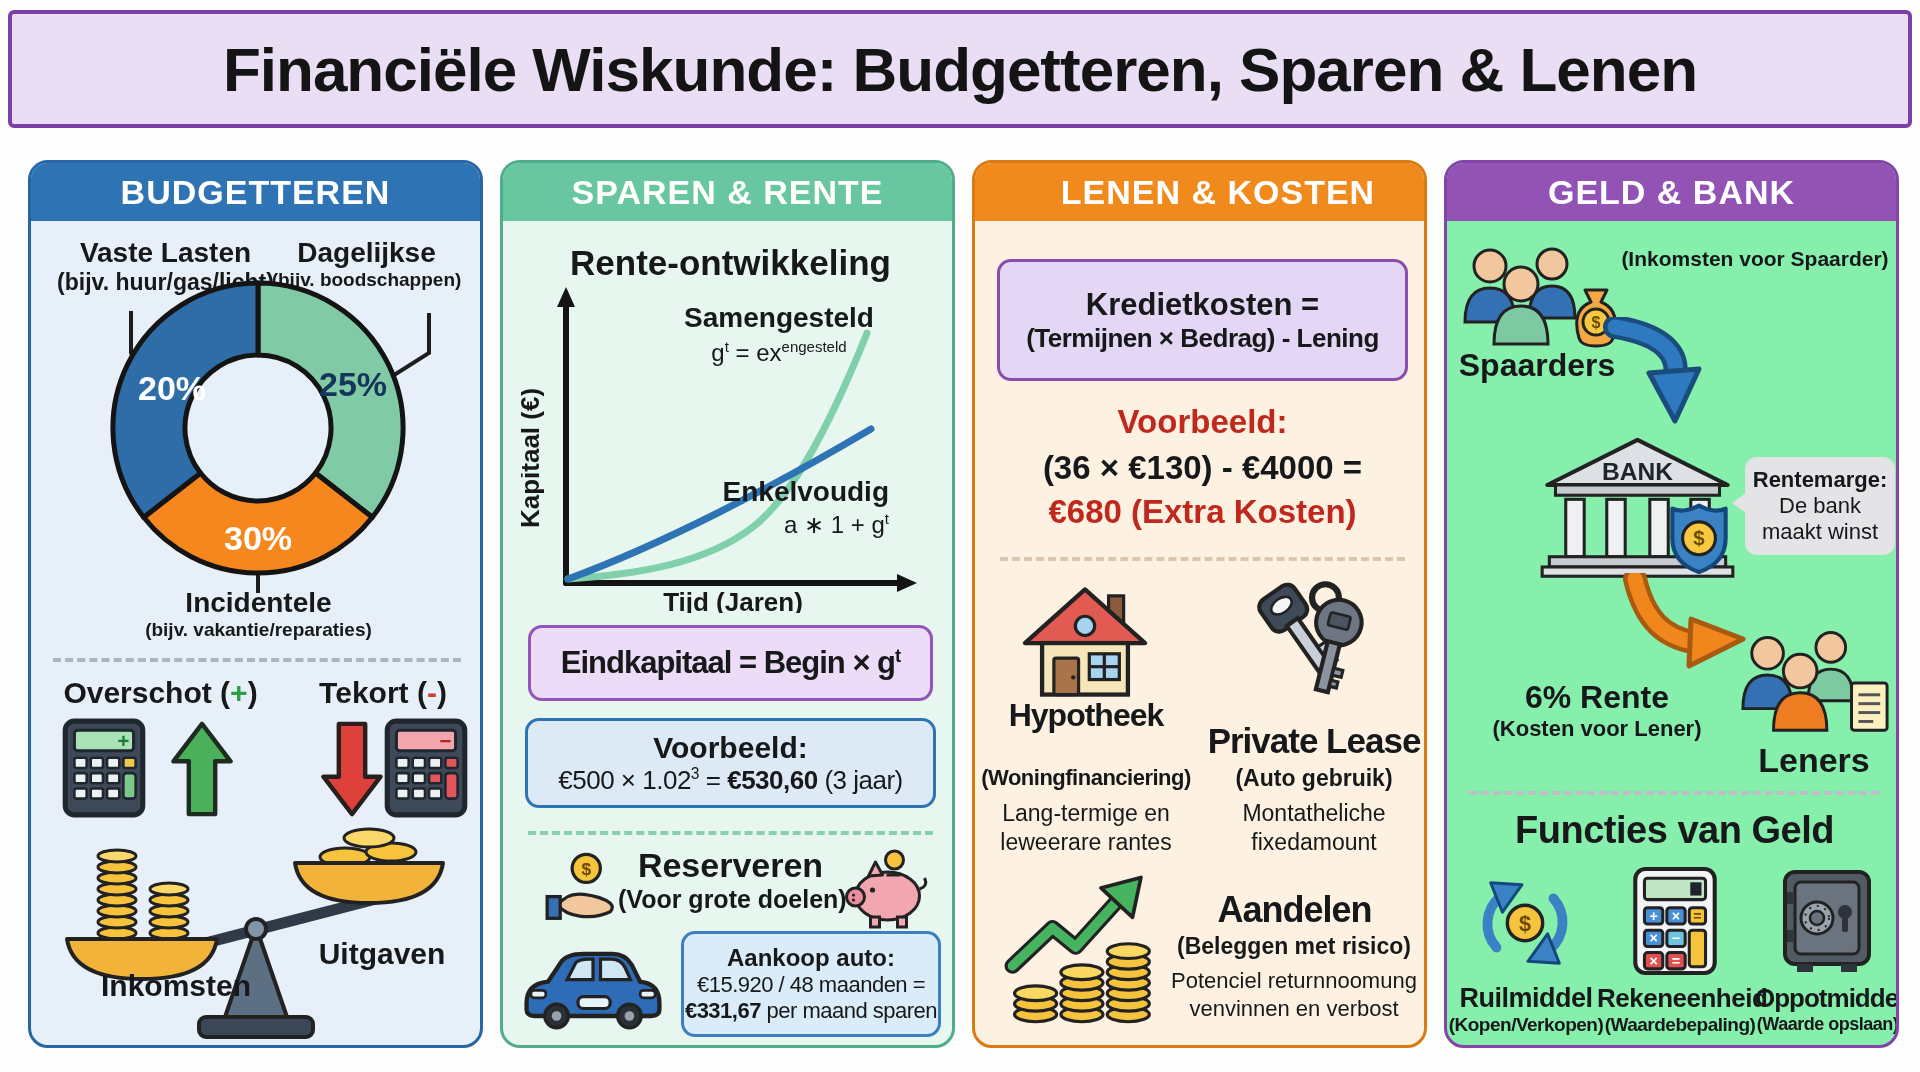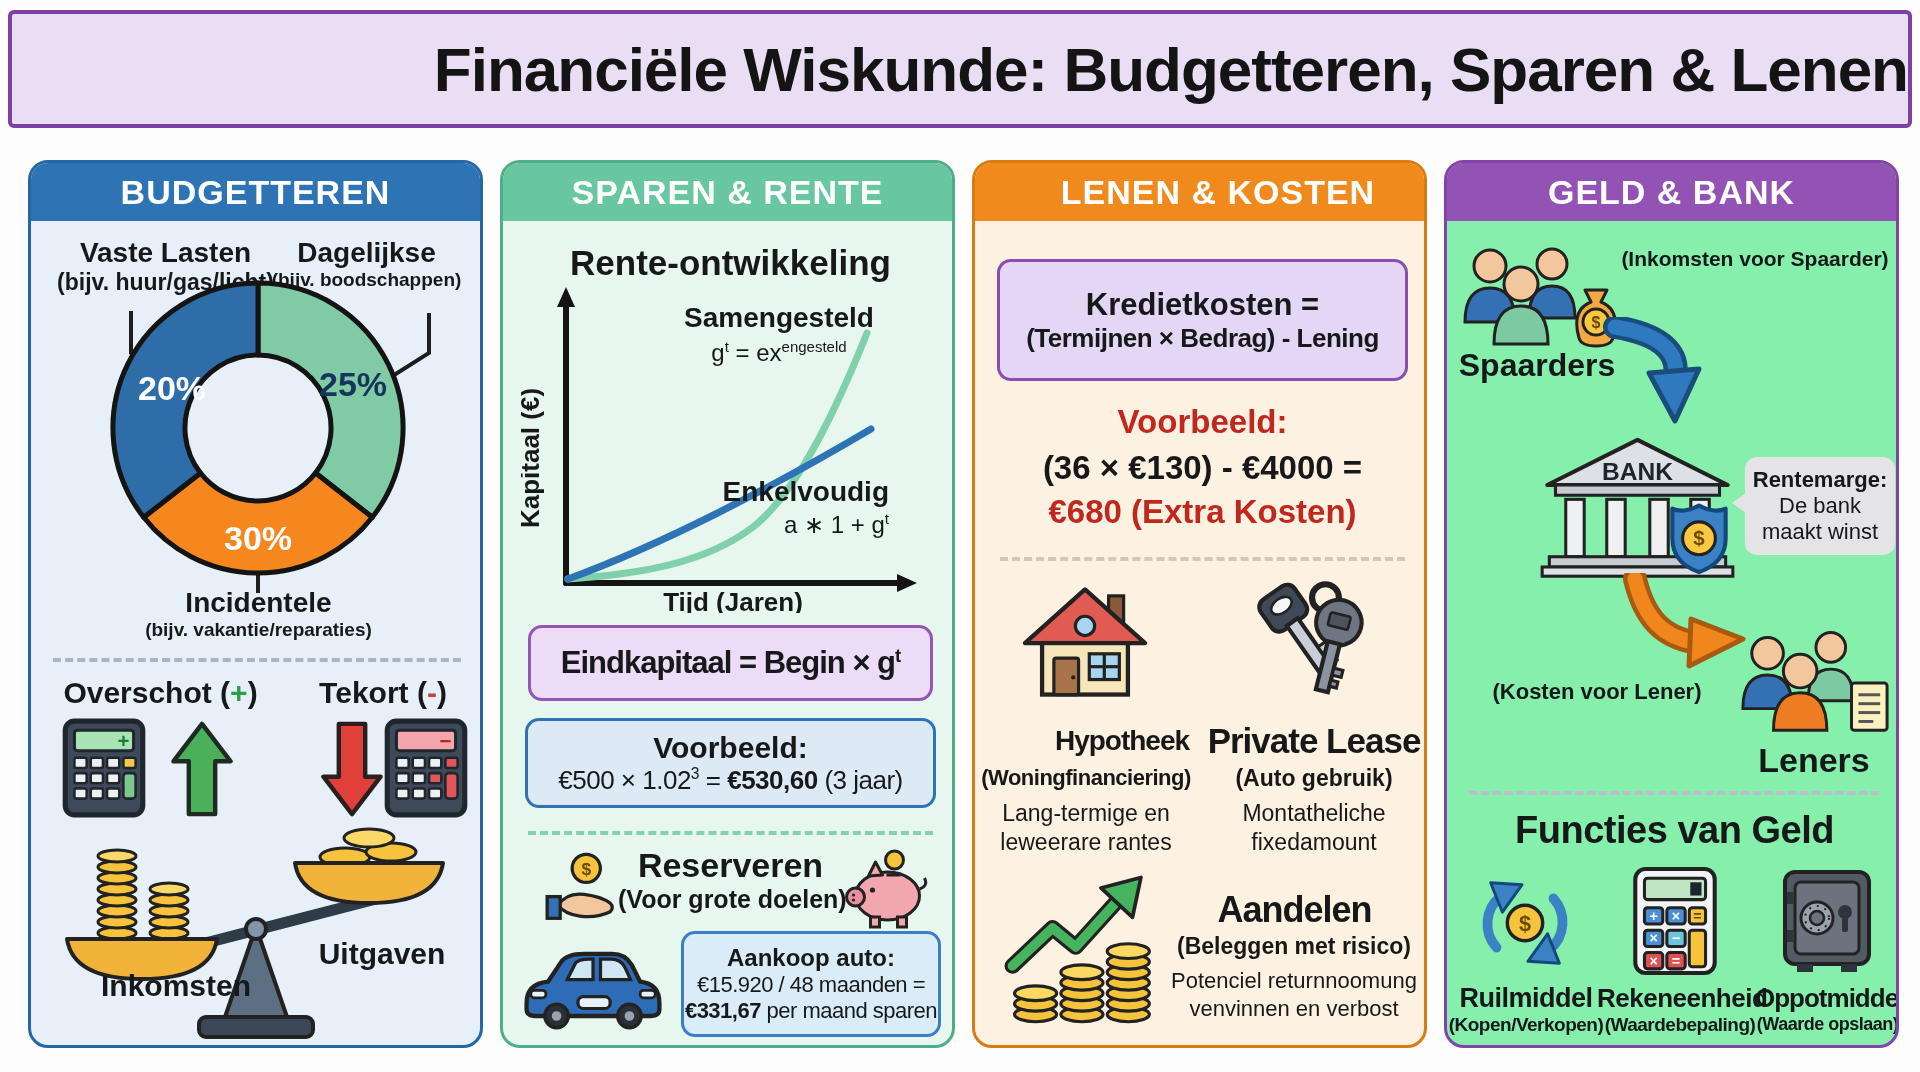--- a/index.html
+++ b/index.html
@@ -12,21 +12,21 @@
   svg { font-family: inherit; display:block; }
   .abs { position:absolute; }
   .ctr { text-align:center; }
   .b  { font-weight:bold; }
   .nw { white-space:nowrap; }
   sup { font-size:60%; }
 
   .titlebar {
     position:absolute; left:8px; top:10px; width:1904px; height:118px;
     background:#e9def4; border:4px solid #7b3fa6; border-radius:6px;
-    display:flex; align-items:center; justify-content:flex-end;
+    display:flex; align-items:center; justify-content:center;
   }
   .title { font-size:62px; font-weight:bold; letter-spacing:-1px; color:#141414; }
 
   .card { position:absolute; top:160px; width:455px; height:888px;
     border-radius:20px; border:3px solid; overflow:hidden; }
   .hdr { height:58px; display:flex; align-items:center; justify-content:center;
     color:#fff; font-size:34px; font-weight:bold; letter-spacing:1px; }
   .bd  { position:relative; width:100%; height:824px; }
 
   #c1 { left:28px;  border-color:#2766a4; background:#e7f0f8; }
@@ -299,21 +299,21 @@
       </g>
       <g transform="rotate(14 86 48)">
         <circle cx="86" cy="44" r="22" fill="#6e7683" stroke="#222" stroke-width="4"></circle>
         <rect x="76" y="36" width="20" height="13" rx="2" fill="#4c545f" stroke="#222" stroke-width="2.5"></rect>
         <rect x="80" y="64" width="12" height="48" fill="#8b93a0" stroke="#222" stroke-width="4"></rect>
         <rect x="92" y="88" width="9" height="7" fill="#8b93a0" stroke="#222" stroke-width="3"></rect>
         <rect x="92" y="100" width="7" height="6" fill="#8b93a0" stroke="#222" stroke-width="3"></rect>
       </g>
     </svg>
 
-    <div class="abs ctr b nw" style="left:0;top:504px;width:222px;font-size:28px;letter-spacing:-1px;margin-left:36px;">Hypotheek</div>
+    <div class="abs ctr b nw" style="left:0;top:476px;width:222px;font-size:32px;letter-spacing:-1px;">Hypotheek</div>
     <div class="abs ctr b nw" style="left:0;top:544px;width:222px;font-size:22px;letter-spacing:-0.5px;">(Woningfinanciering)</div>
     <div class="abs ctr" style="left:8px;top:578px;width:206px;font-size:23px;line-height:1.25;">
       <div class="nw">Lang-termige en</div>
       <div class="nw">leweerare rantes</div>
     </div>
 
     <div class="abs ctr b nw" style="left:226px;top:500px;width:226px;font-size:35px;letter-spacing:-1px;">Private Lease</div>
     <div class="abs ctr b nw" style="left:230px;top:544px;width:218px;font-size:23px;">(Auto gebruik)</div>
     <div class="abs ctr" style="left:238px;top:578px;width:202px;font-size:23px;line-height:1.25;">
       <div class="nw">Montatheliche</div>
@@ -403,20 +403,21 @@
       <div class="nw" style="font-size:22px;">maakt winst</div>
     </div>
 
     <svg class="abs" style="left:172px;top:352px;" width="135" height="108" viewBox="0 0 135 108">
       <path d="M16 6 C26 48 46 64 74 69" fill="none" stroke="#a85a10" stroke-width="24" stroke-linecap="round"></path>
       <path d="M16 6 C26 48 46 64 74 69" fill="none" stroke="#f0861c" stroke-width="15" stroke-linecap="round"></path>
       <polygon points="72,46 124,66 70,93" fill="#f0861c" stroke="#a85a10" stroke-width="5" stroke-linejoin="round"></polygon>
     </svg>
 
     <div class="abs ctr" style="left:0;top:458px;width:300px;">
+      <div class="b nw" style="font-size:32px;">6% Rente</div>
       <div class="b nw" style="font-size:22px;">(Kosten voor Lener)</div>
     </div>
 
     <svg class="abs" style="left:288px;top:396px;" width="158" height="122" viewBox="0 0 160 122">
       <circle cx="33" cy="36" r="16" fill="#f3c79e" stroke="#222" stroke-width="3"></circle>
       <path d="M8 92 Q8 58 33 58 Q58 58 58 92 Z" fill="#3470b4" stroke="#222" stroke-width="3"></path>
       <circle cx="97" cy="30" r="15" fill="#f3c79e" stroke="#222" stroke-width="3"></circle>
       <path d="M74 84 Q74 52 97 52 Q120 52 120 84 Z" fill="#7cc9a2" stroke="#222" stroke-width="3"></path>
       <circle cx="66" cy="54" r="17" fill="#f3c79e" stroke="#222" stroke-width="3"></circle>
       <path d="M39 114 Q39 76 66 76 Q93 76 93 114 Z" fill="#ed7d20" stroke="#222" stroke-width="3"></path>

